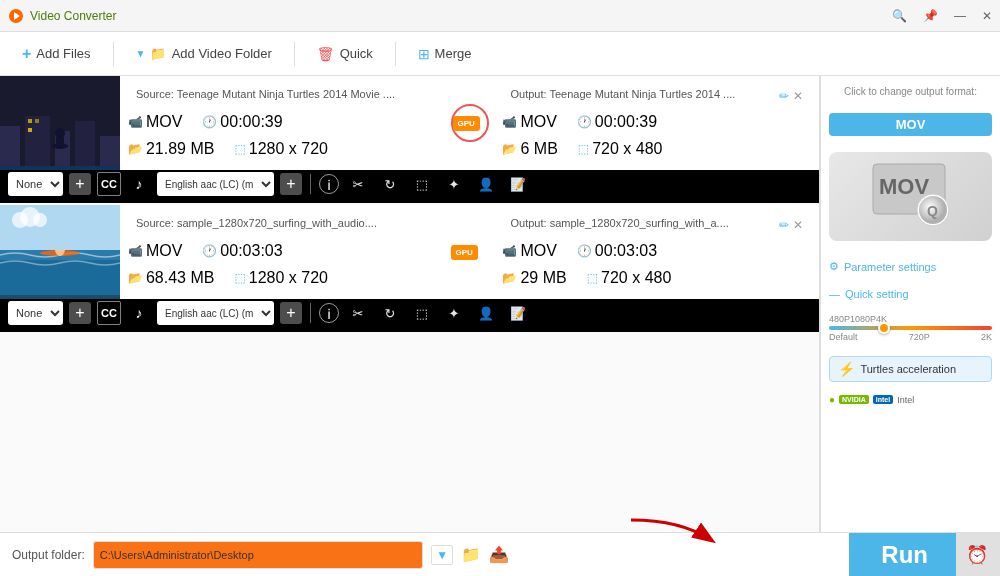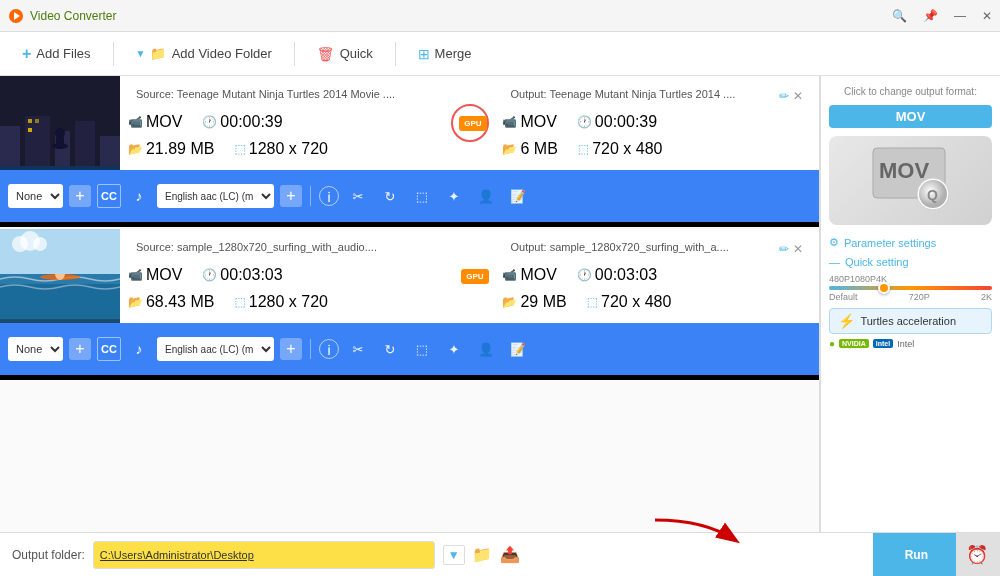--- a/index.html
+++ b/index.html
@@ -122,21 +122,21 @@
       width: 50px;
       flex-shrink: 0;
     }
     .gpu-circle {
       width: 38px;
       height: 38px;
       border-radius: 50%;
       border: 2px solid #e55;
       background: #fff;
       display: flex;
-      align-items: flex-end;
+      align-items: flex-start;
       justify-content: center;
       font-size: 8px;
       font-weight: bold;
       color: #ff8c00;
       flex-direction: column;
       position: relative;
     }
     .gpu-circle.active { border-color: #e55; }
     .gpu-circle.normal { border: none; background: none; }
 
@@ -150,22 +150,22 @@
     .output-label {
       font-size: 11px;
       color: #555;
       margin-bottom: 4px;
     }
     .edit-icon-btn { background: none; border: none; cursor: pointer; color: #4db6e8; font-size: 12px; }
     .close-btn { background: none; border: none; cursor: pointer; color: #999; font-size: 12px; }
 
     
     .tool-row {
-      background: #3b82f6;
-      height: 52px;
+      background: #000000;
+      height: 28px;
       display: flex;
       align-items: center;
       padding: 12px 8px;
       gap: 6px;
     }
     .tool-select {
       background: #fff;
       border: none;
       border-radius: 3px;
       padding: 2px 4px;
@@ -226,21 +226,21 @@
     }
 
     
     .right-panel {
       width: 180px;
       background: #fff;
       border-left: 1px solid #ddd;
       padding: 10px 8px;
       display: flex;
       flex-direction: column;
-      gap: 4px;
+      gap: 12px;
     }
     .output-format-label {
       font-size: 10px;
       color: #888;
       text-align: center;
       margin-bottom: 4px;
     }
     .format-selector {
       background: #4db6e8;
       color: #fff;
@@ -371,37 +371,36 @@
       white-space: nowrap;
     }
     .folder-path-input {
       flex: 1;
       height: 28px;
       border: 1px solid #ddd;
       border-radius: 3px;
       padding: 0 6px;
       font-size: 11px;
       color: #333;
-      background: #fde047;
-      text-decoration: underline;
+      background: #f97316;
     }
     .bottom-icon-btn {
       background: none;
       border: none;
       cursor: pointer;
       color: #4db6e8;
       font-size: 16px;
     }
     .run-btn {
       background: #4db6e8;
       color: #fff;
       border: none;
       border-radius: 4px;
       padding: 8px 32px;
-      font-size: 12px;
+      font-size: 24px;
       font-weight: bold;
       cursor: pointer;
       height: 44px;
       margin: 0 -12px 0 0;
       border-radius: 0;
     }
     .alarm-btn {
       width: 44px;
       height: 44px;
       background: #e0e0e0;

